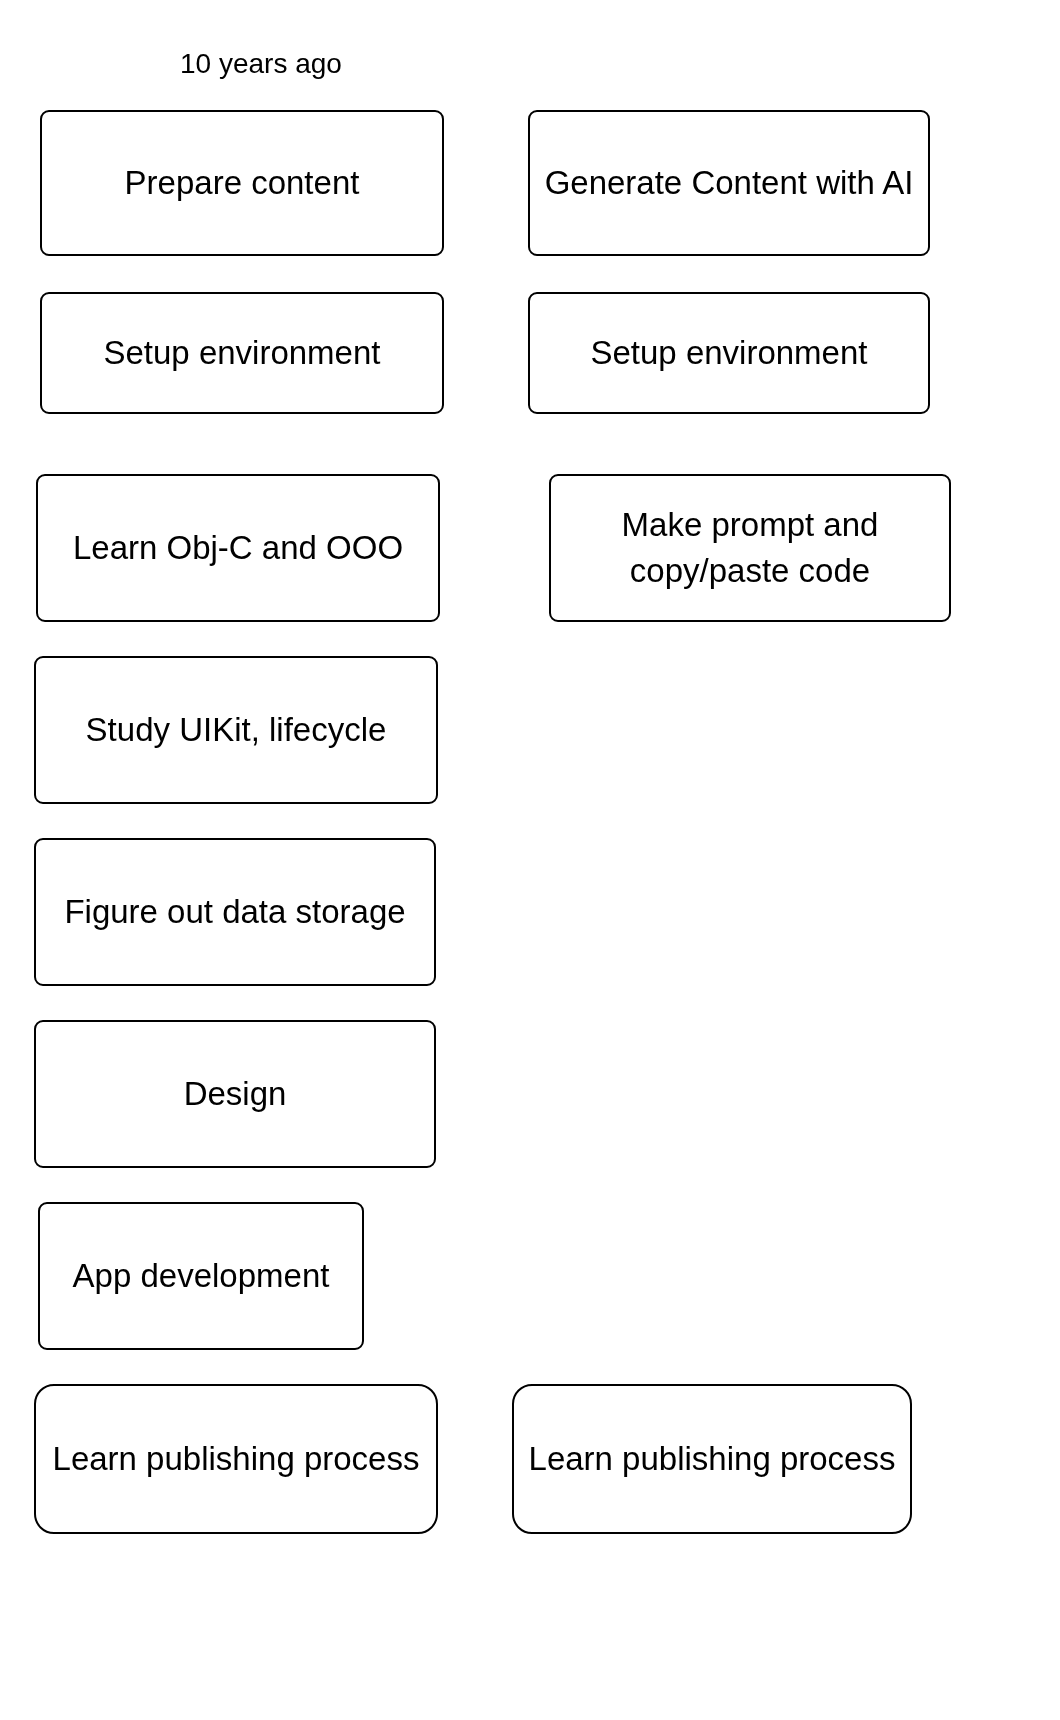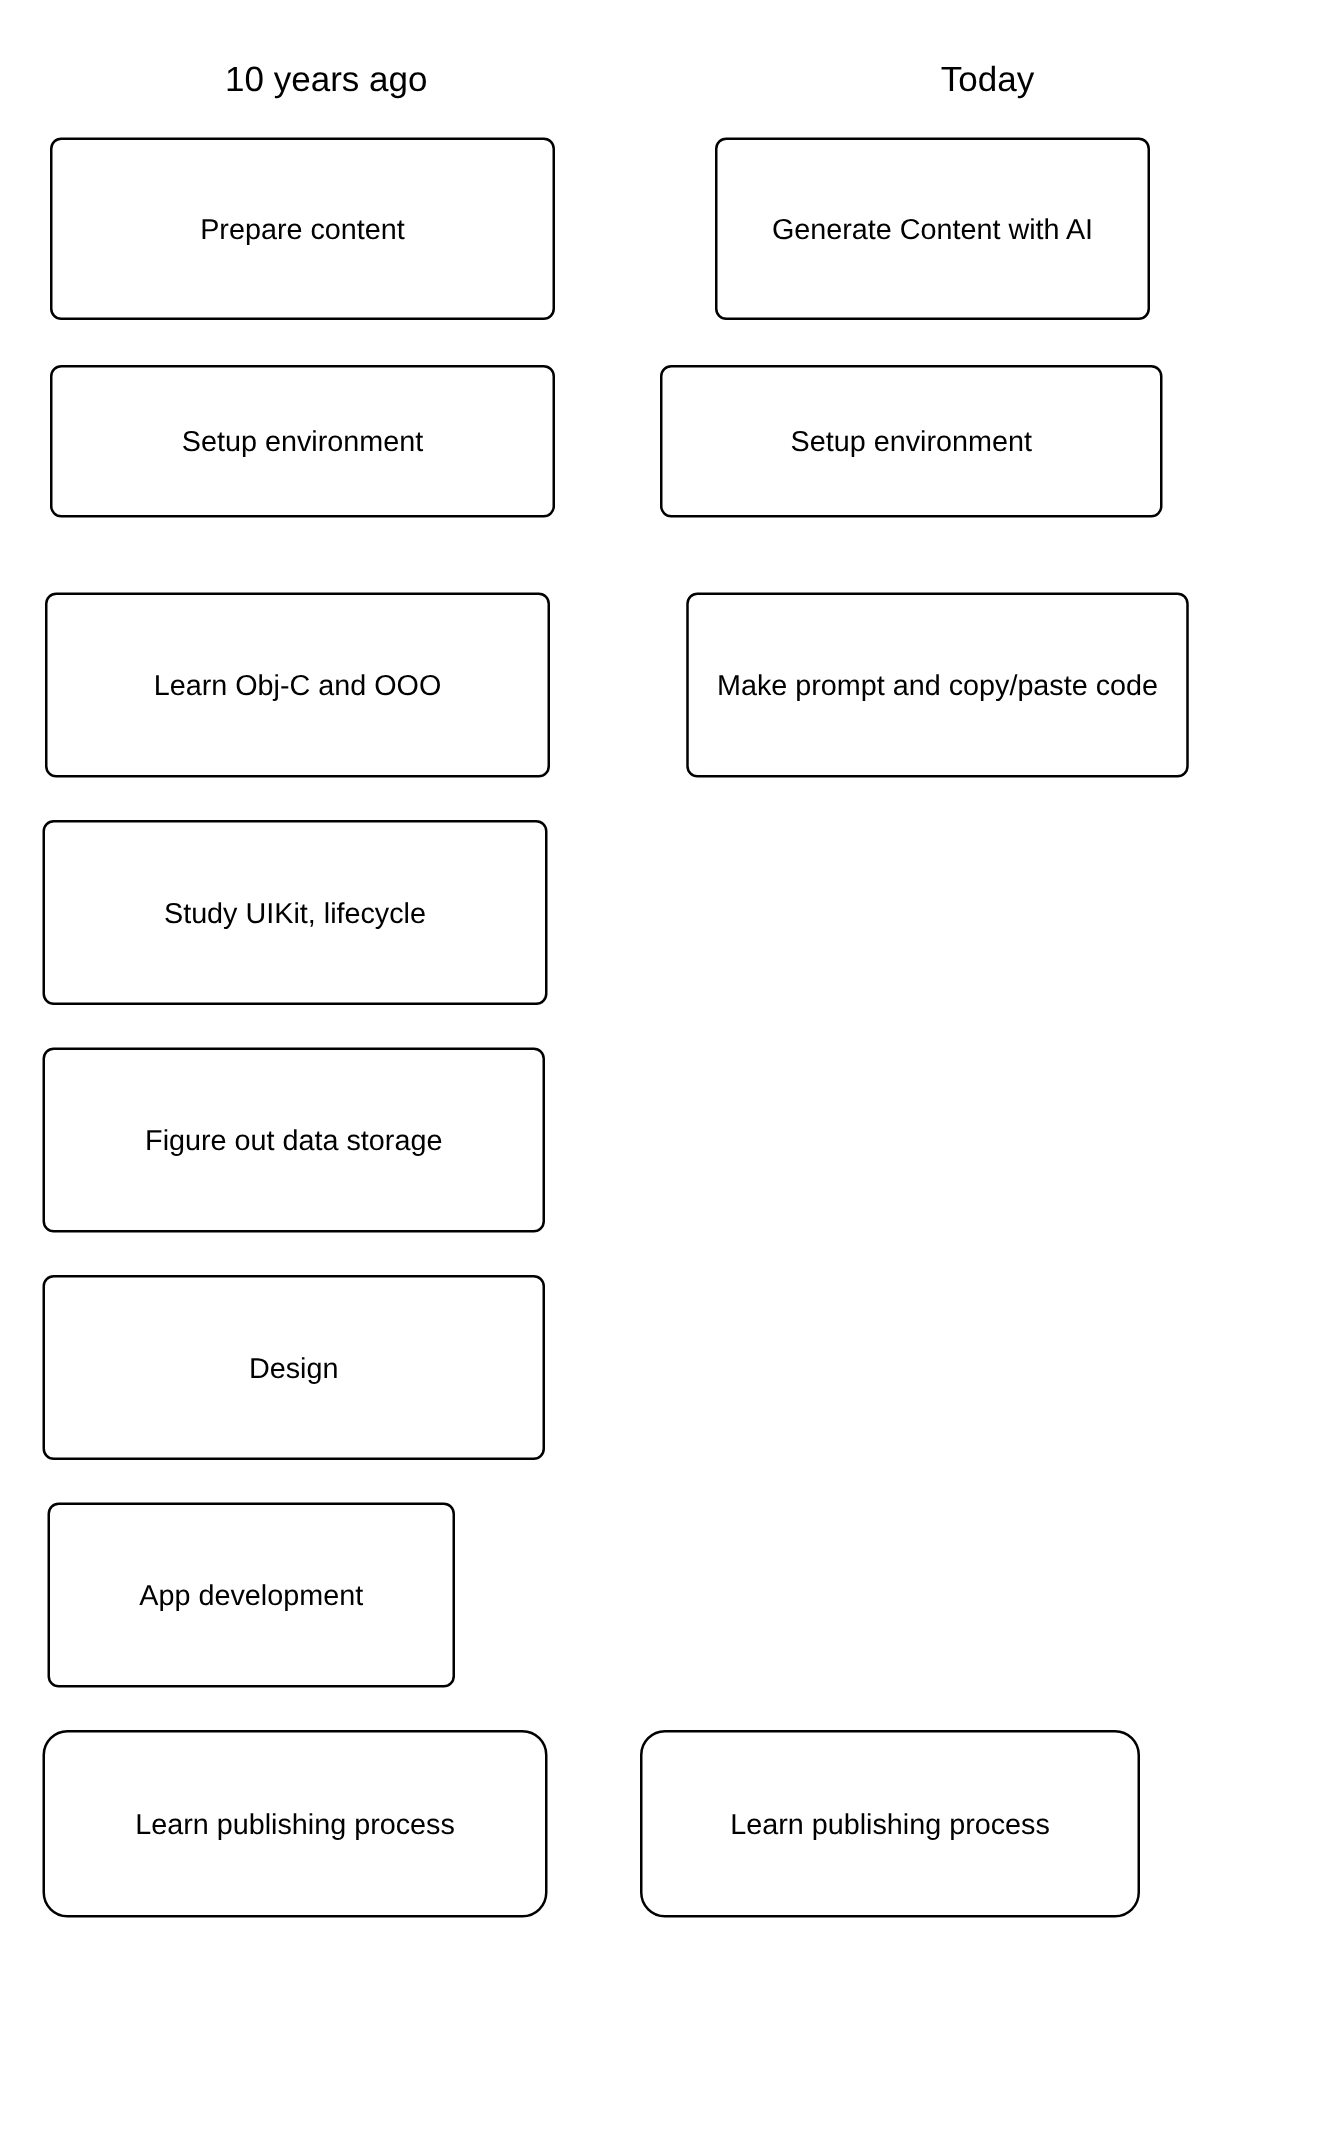--- a/index.html
+++ b/index.html
@@ -38,60 +38,59 @@
     background: #ffffff;
     border: 2.2px solid #000000;
     border-radius: 9px;
     display: flex;
     align-items: center;
     justify-content: center;
     text-align: center;
     padding: 6px 14px;
   }
   .node .node-label {
-    font-size: 23px;
+    font-size: 33px;
     line-height: 46px;
     font-weight: 400;
     color: #000000;
     display: block;
     width: 100%;
   }
   
   .col-l { left: 38px; width: 446px; }
   .col-l.n0 { left: 40px; width: 404px; }
   .col-l.n1 { left: 40px; width: 404px; }
   .col-l.n2 { left: 36px; width: 404px; }
   .col-l.n3 { left: 34px; width: 404px; }
   .col-l.n4 { left: 34px; width: 402px; }
   .col-l.n5 { left: 34px; width: 402px; justify-content: center; }
   .col-l.n6 { left: 38px; width: 326px; }
   .col-l.n7 { left: 34px; width: 404px; }
 
   
-  .col-r.m0 { left: 528px; width: 348px; margin-left: 44px; }
+  .col-r.m0 { left: 528px; width: 402px; }
   .col-r.m1 { left: 528px; width: 402px; }
   .col-r.m2 { left: 528px; width: 402px; margin-left: 21px; }
   .col-r.m3 { left: 512px; width: 400px; }
 
   .r0 { top: 110px;  height: 146px; }
   .r1 { top: 292px;  height: 122px; }
   .r2 { top: 474px;  height: 148px; }
   .r3 { top: 656px;  height: 148px; }
   .r4 { top: 838px;  height: 148px; justify-content: center; }
   .r5 { top: 1020px; height: 148px; }
   .r6 { top: 1202px; height: 148px; }
   .r7 { top: 1384px; height: 150px; border-radius: 20px; }
 </style>
 </head>
 <body>
 
 <div id="canvas">
 
   <div class="col-header left">10 years ago</div>
-  <div class="col-header right">Today</div>
 
   <div class="node col-l n0 r0">
     <span class="node-label">Prepare content</span>
   </div>
   <div class="node col-l n1 r1">
     <span class="node-label">Setup environment</span>
   </div>
   <div class="node col-l n3 r3">
     <span class="node-label">Study UIKit, lifecycle</span>
   </div>

